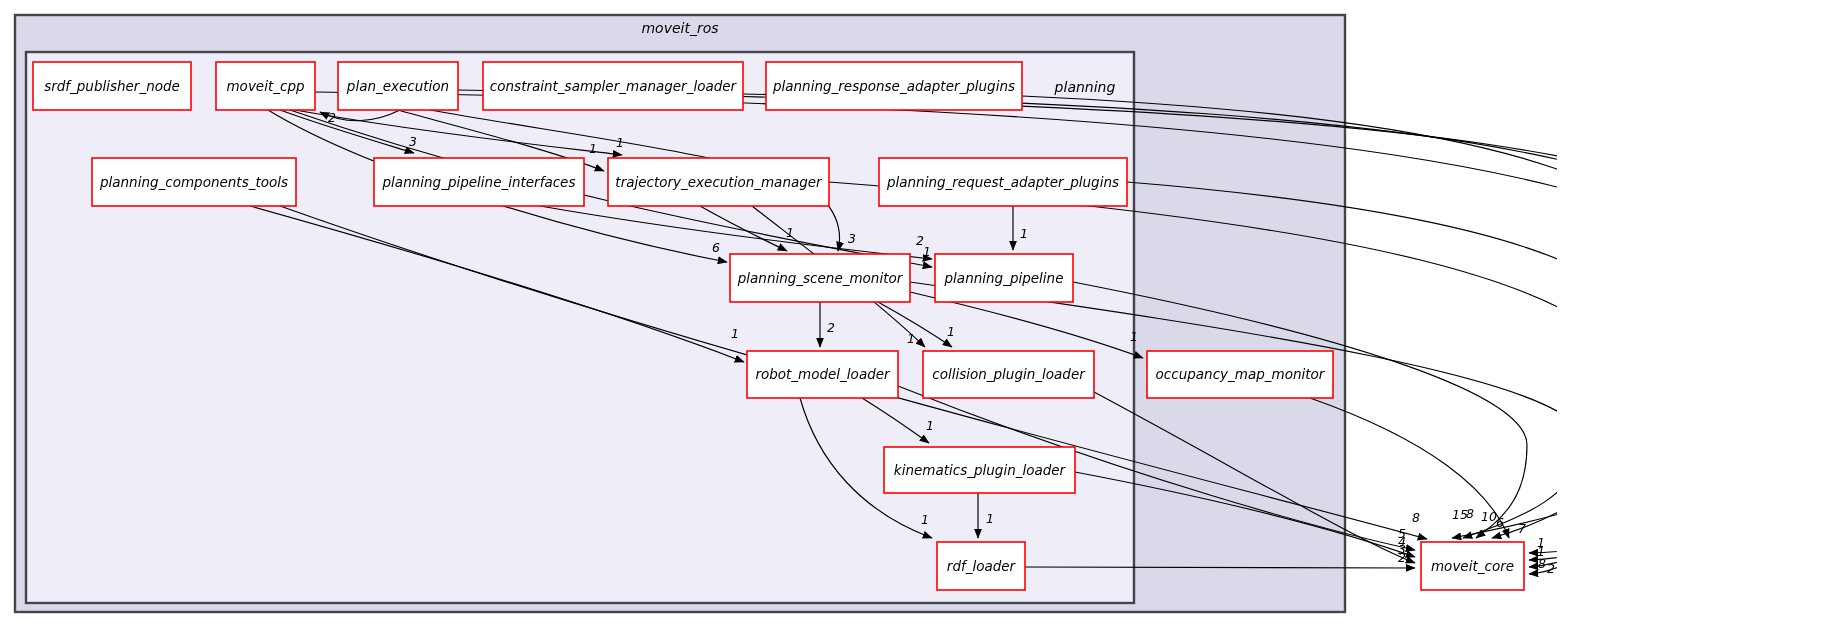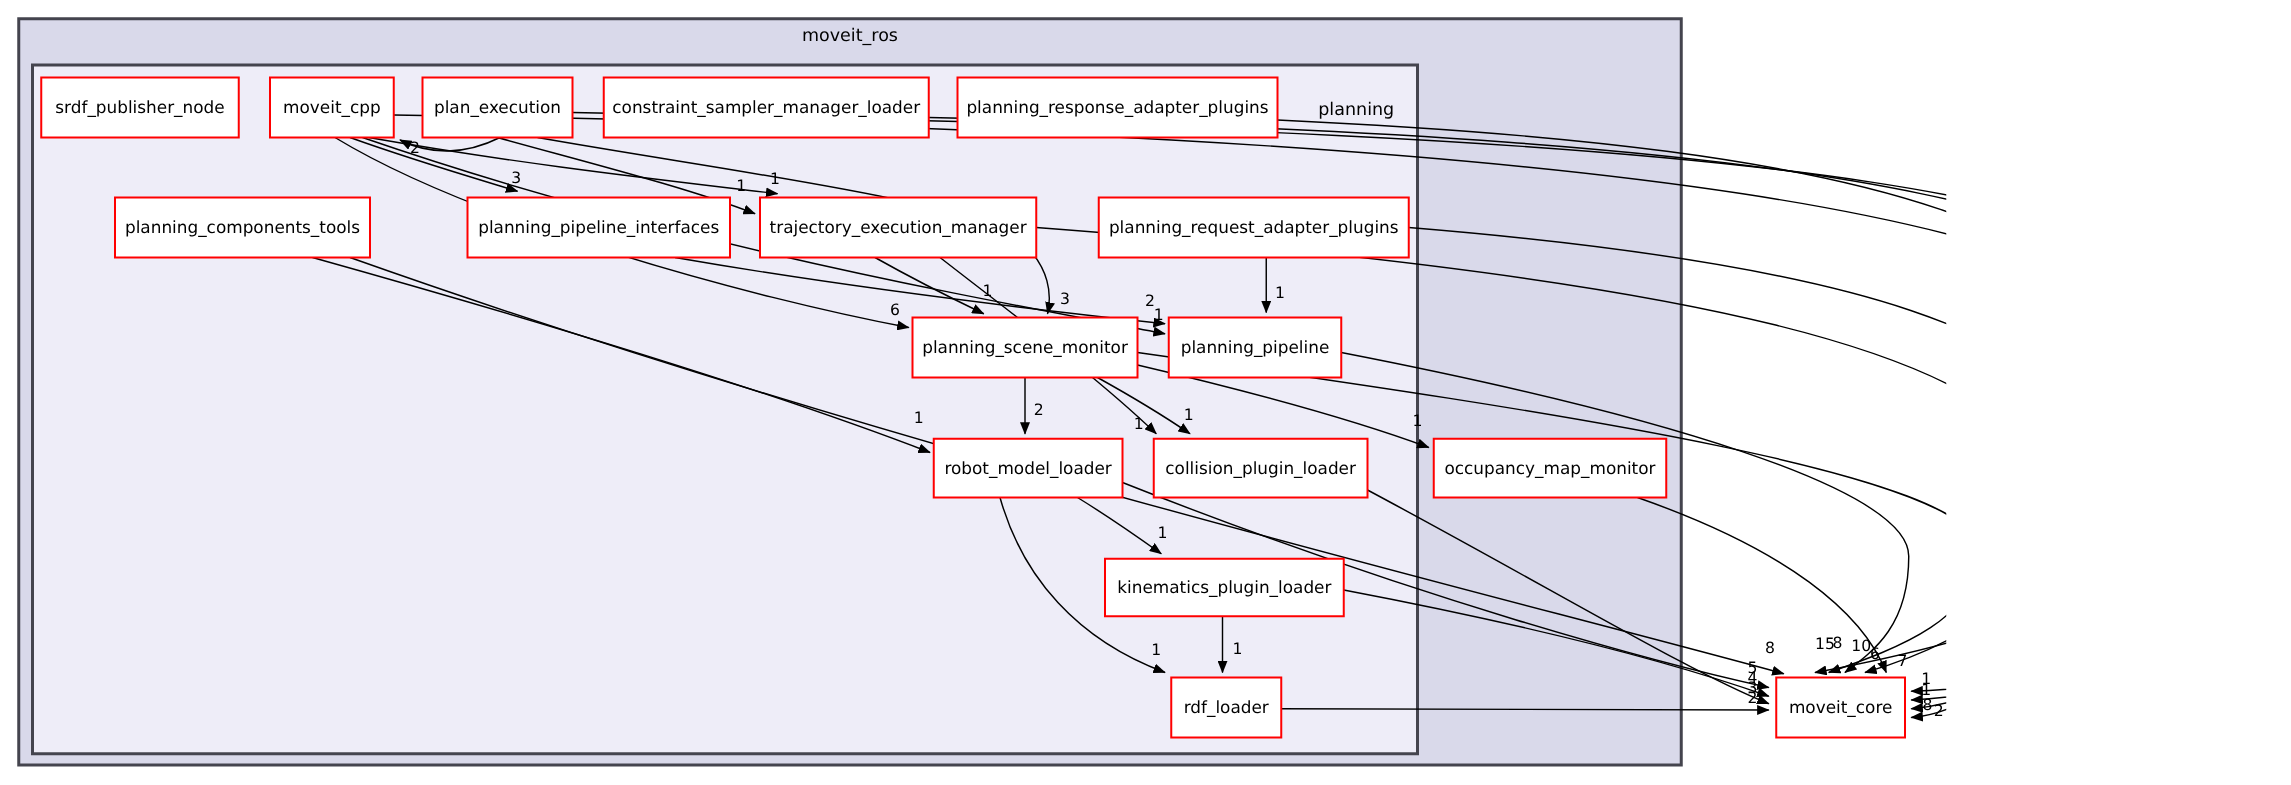--- a/index.html
+++ b/index.html
@@ -1,17 +1,17 @@
 <!DOCTYPE html>
 <html><head>
 <meta charset="utf-8">
 <style>
   html,body{margin:0;padding:0;background:#ffffff;}
   .stage{position:relative;width:1557px;height:628px;background:#ffffff;overflow:hidden;
-         font-family:"DejaVu Sans","Liberation Sans",sans-serif;}
+         font-family:"DejaVu Sans","Liberation Sans",sans-serif;font-style:italic;}
   svg{position:absolute;left:0;top:0;}
   .cluster-outer{fill:#d9d9ea;stroke:#44444e;stroke-width:2.4px;}
   .cluster-inner{fill:#eeedf8;stroke:#44444e;stroke-width:2.4px;}
   .cluster-label{font-size:14px;fill:#000;}
   .node rect{fill:#ffffff;stroke:#ff0000;stroke-width:1.6px;}
   .node text{font-size:13.5px;fill:#000;}
   .edge{fill:none;stroke:#000000;stroke-width:1.15px;}
   .edge-label{font-size:12.5px;fill:#000;}
 </style>
 </head>

